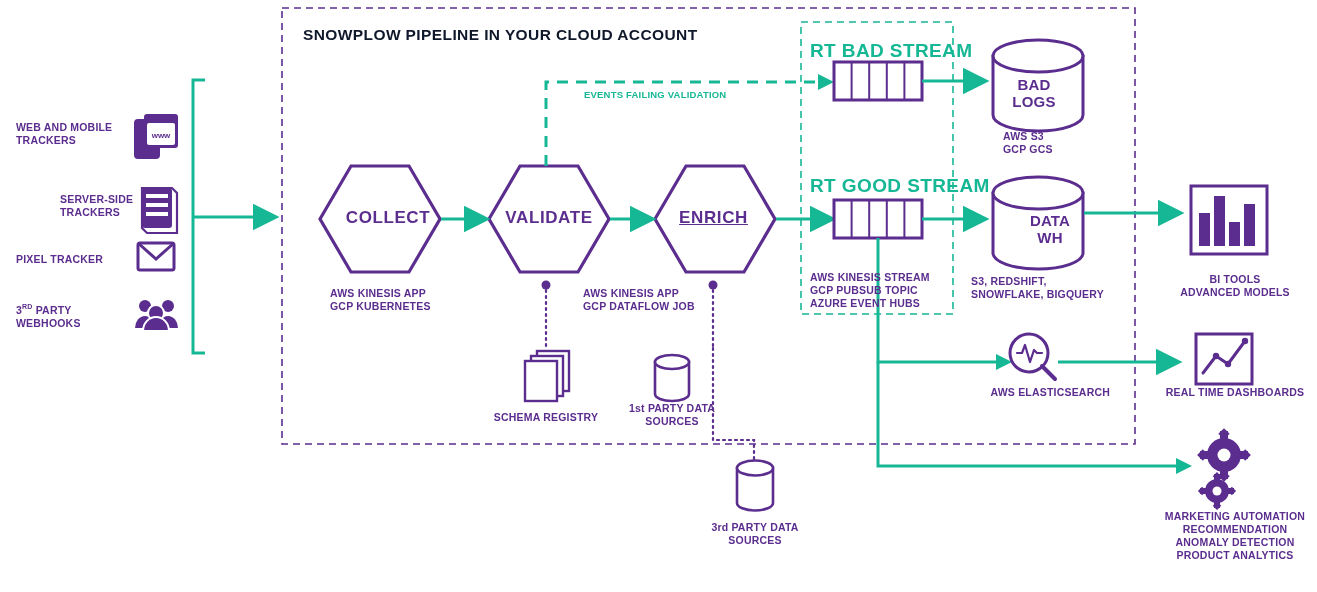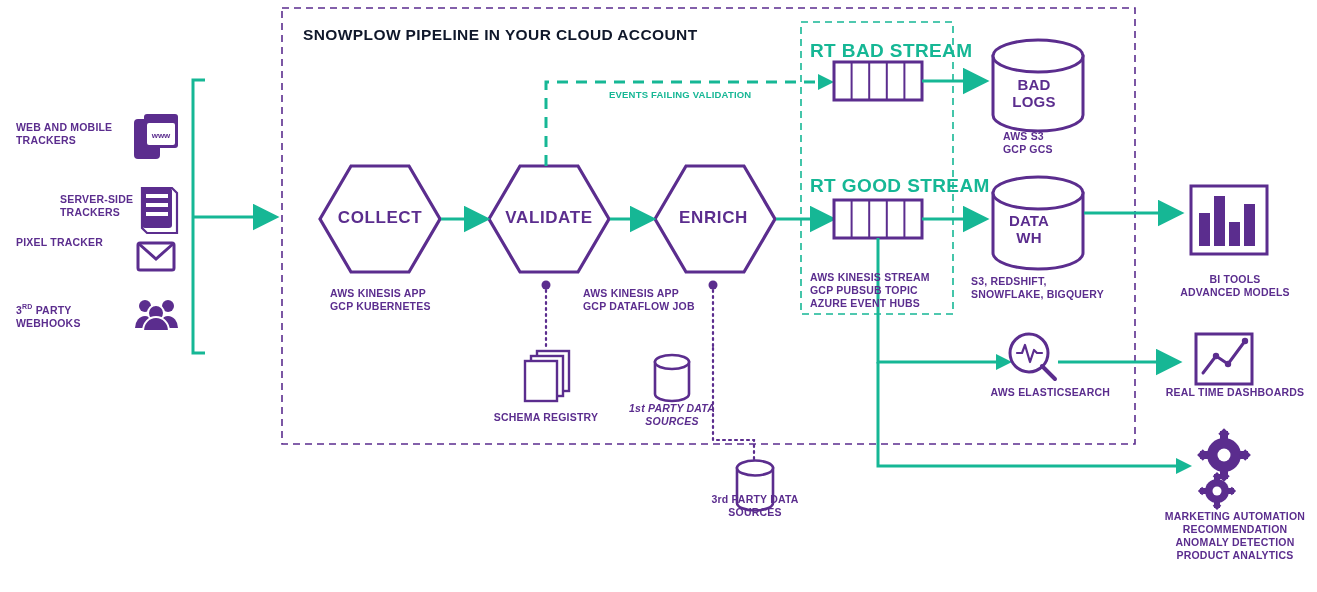--- a/index.html
+++ b/index.html
@@ -22,21 +22,21 @@
   }
   .lbl {
     position: absolute;
     color: #5b2d8e;
     font-weight: bold;
     letter-spacing: 0.2px;
     line-height: 1.25;
     white-space: pre-line;
   }
   .lbl.small { font-size: 10.5px; }
-  .lbl.tiny { font-size: 9.5px; margin-left: 25px; }
+  .lbl.tiny { font-size: 9.5px; }
   .lbl.teal { color: #16b795; }
   .lbl.center { text-align: center; }
   .hexlabel {
     position: absolute;
     color: #5b2d8e;
     font-weight: bold;
     font-size: 17px;
     text-align: center;
     letter-spacing: 0.6px;
   }
@@ -228,54 +228,54 @@
     </g>
   </g>
 </svg>
 
 <div class="title" style="left:303px; top:26px;">SNOWPLOW PIPELINE IN YOUR CLOUD ACCOUNT</div>
 
 <div class="lbl small" style="left:16px; top:121px; width:110px;">WEB AND MOBILE
 TRACKERS</div>
 <div class="lbl small" style="left:16px; top:193px; width:110px;margin-left:44px;">SERVER-SIDE
 TRACKERS</div>
-<div class="lbl small" style="left:16px; top:236px; width:140px;">PIXEL TRACKER</div>
+<div class="lbl small" style="left:16px; top:253px; width:140px;">PIXEL TRACKER</div>
 <div class="lbl small" style="left:16px; top:303px; width:110px;">3<sup style="font-size:7px;">RD</sup> PARTY<br>WEBHOOKS</div>
 
-<div class="hexlabel" style="left:320px; top:208px; width:120px;">COLLECT</div>
+<div class="hexlabel" style="left:328px; top:208px; width:120px;">COLLECT</div>
 <div class="hexlabel" style="left:489px; top:208px; width:120px;">VALIDATE</div>
-<div class="hexlabel" style="left:655px; top:208px; width:117px;">ENRICH</div>
+<div class="hexlabel" style="left:655px; top:208px; width:117px;text-decoration:underline;">ENRICH</div>
 
 <div class="lbl small" style="left:330px; top:287px; width:140px;">AWS KINESIS APP
 GCP KUBERNETES</div>
 <div class="lbl small" style="left:583px; top:287px; width:150px;">AWS KINESIS APP
 GCP DATAFLOW JOB</div>
 
 <div class="stitle" style="left:810px; top:40px;">RT BAD STREAM</div>
 <div class="lbl tiny teal" style="left:584px; top:89px;">EVENTS FAILING VALIDATION</div>
 
 <div class="stitle" style="left:810px; top:175px;">RT GOOD STREAM</div>
 <div class="lbl small" style="left:810px; top:271px; width:145px;">AWS KINESIS STREAM
 GCP PUBSUB TOPIC
 AZURE EVENT HUBS</div>
 
 <div class="lbl center" style="left:993px; top:76px; width:82px; font-size:15px; line-height:1.15;">BAD
 LOGS</div>
 <div class="lbl small" style="left:1003px; top:130px; width:120px;">AWS S3
 GCP GCS</div>
 
-<div class="lbl center" style="left:993px; top:212px; width:72px; font-size:15px; line-height:1.15;">DATA
+<div class="lbl center" style="left:993px; top:212px; width:72px; font-size:15px; line-height:1.15;padding-left:21px;">DATA
 WH</div>
 <div class="lbl small" style="left:971px; top:275px; width:175px;">S3, REDSHIFT,
 SNOWFLAKE, BIGQUERY</div>
 
 <div class="lbl small center" style="left:466px; top:411px; width:160px;">SCHEMA REGISTRY</div>
-<div class="lbl small center" style="left:612px; top:402px; width:120px;font-style:italic;">1st PARTY DATA
+<div class="lbl small center" style="left:612px; top:402px; width:120px;">1st PARTY DATA
 SOURCES</div>
-<div class="lbl small center" style="left:690px; top:493px; width:130px;">3rd PARTY DATA
+<div class="lbl small center" style="left:690px; top:521px; width:130px;">3rd PARTY DATA
 SOURCES</div>
 
 <div class="lbl small center" style="left:965px; top:386px; width:145px;text-align:right;">AWS ELASTICSEARCH</div>
 
 <div class="lbl small center" style="left:1145px; top:273px; width:180px;">BI TOOLS
 ADVANCED MODELS</div>
 <div class="lbl small center" style="left:1145px; top:386px; width:180px;">REAL TIME DASHBOARDS</div>
 <div class="lbl small center" style="left:1140px; top:510px; width:190px;">MARKETING AUTOMATION
 RECOMMENDATION
 ANOMALY DETECTION

